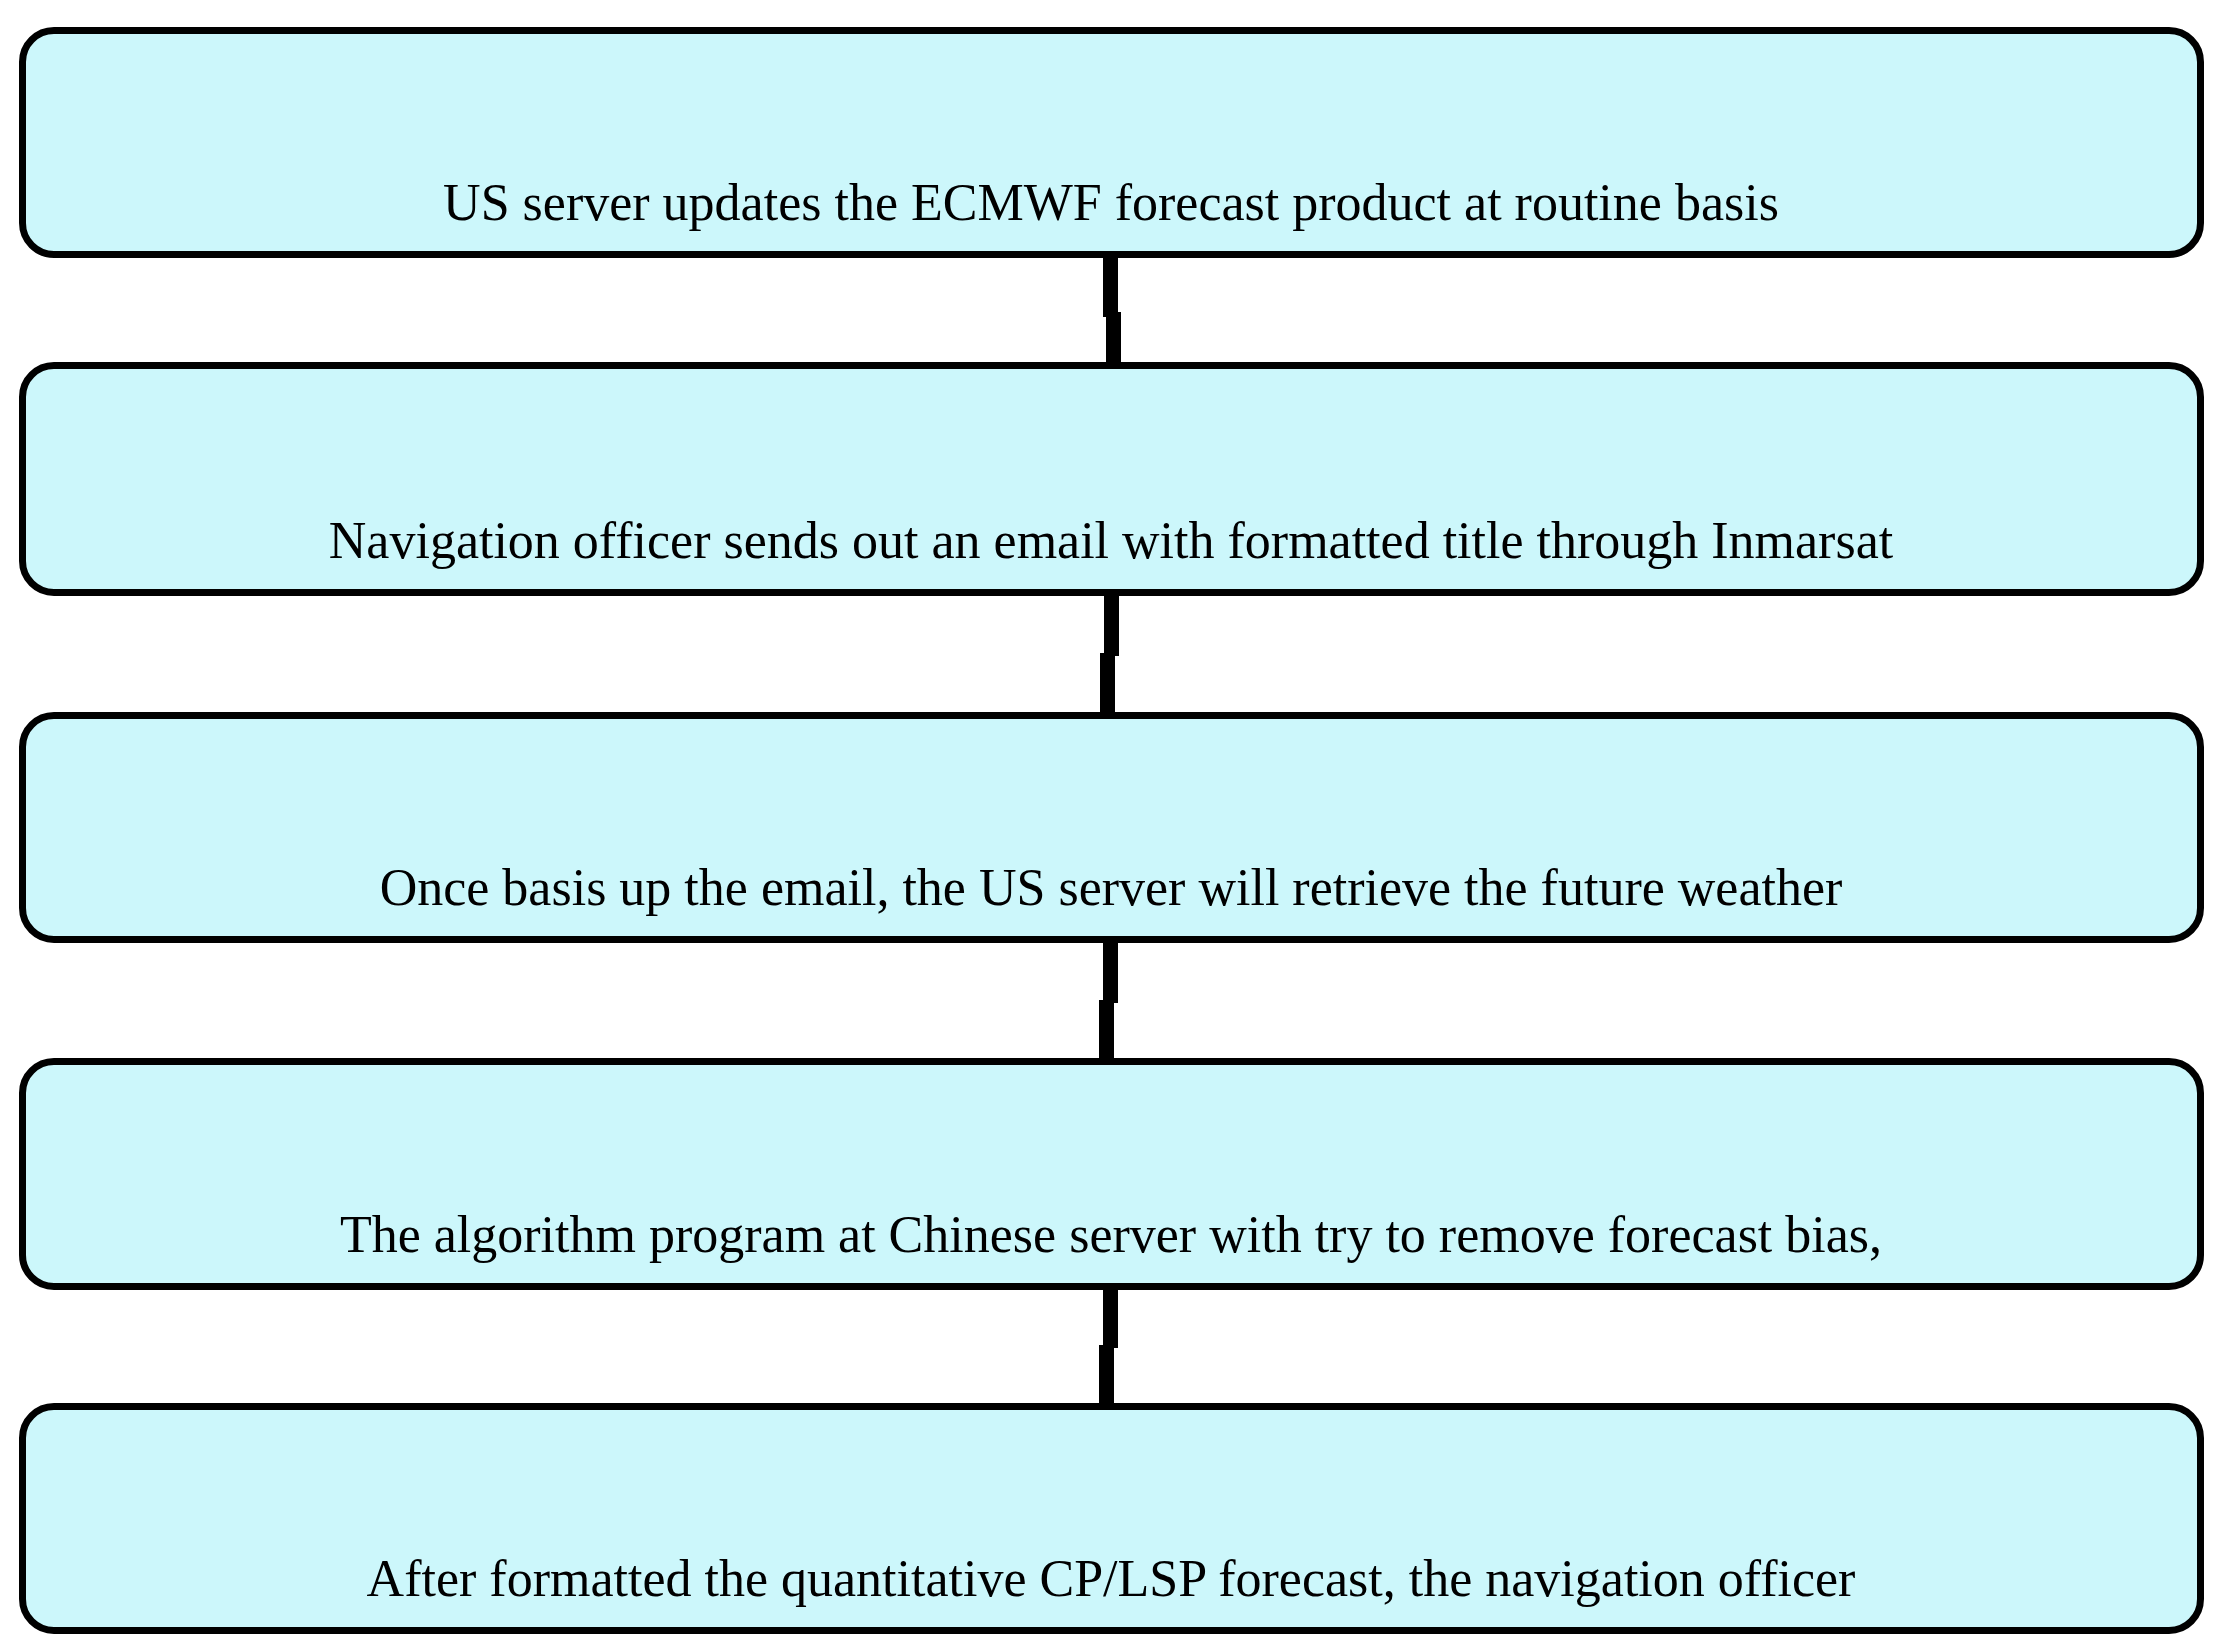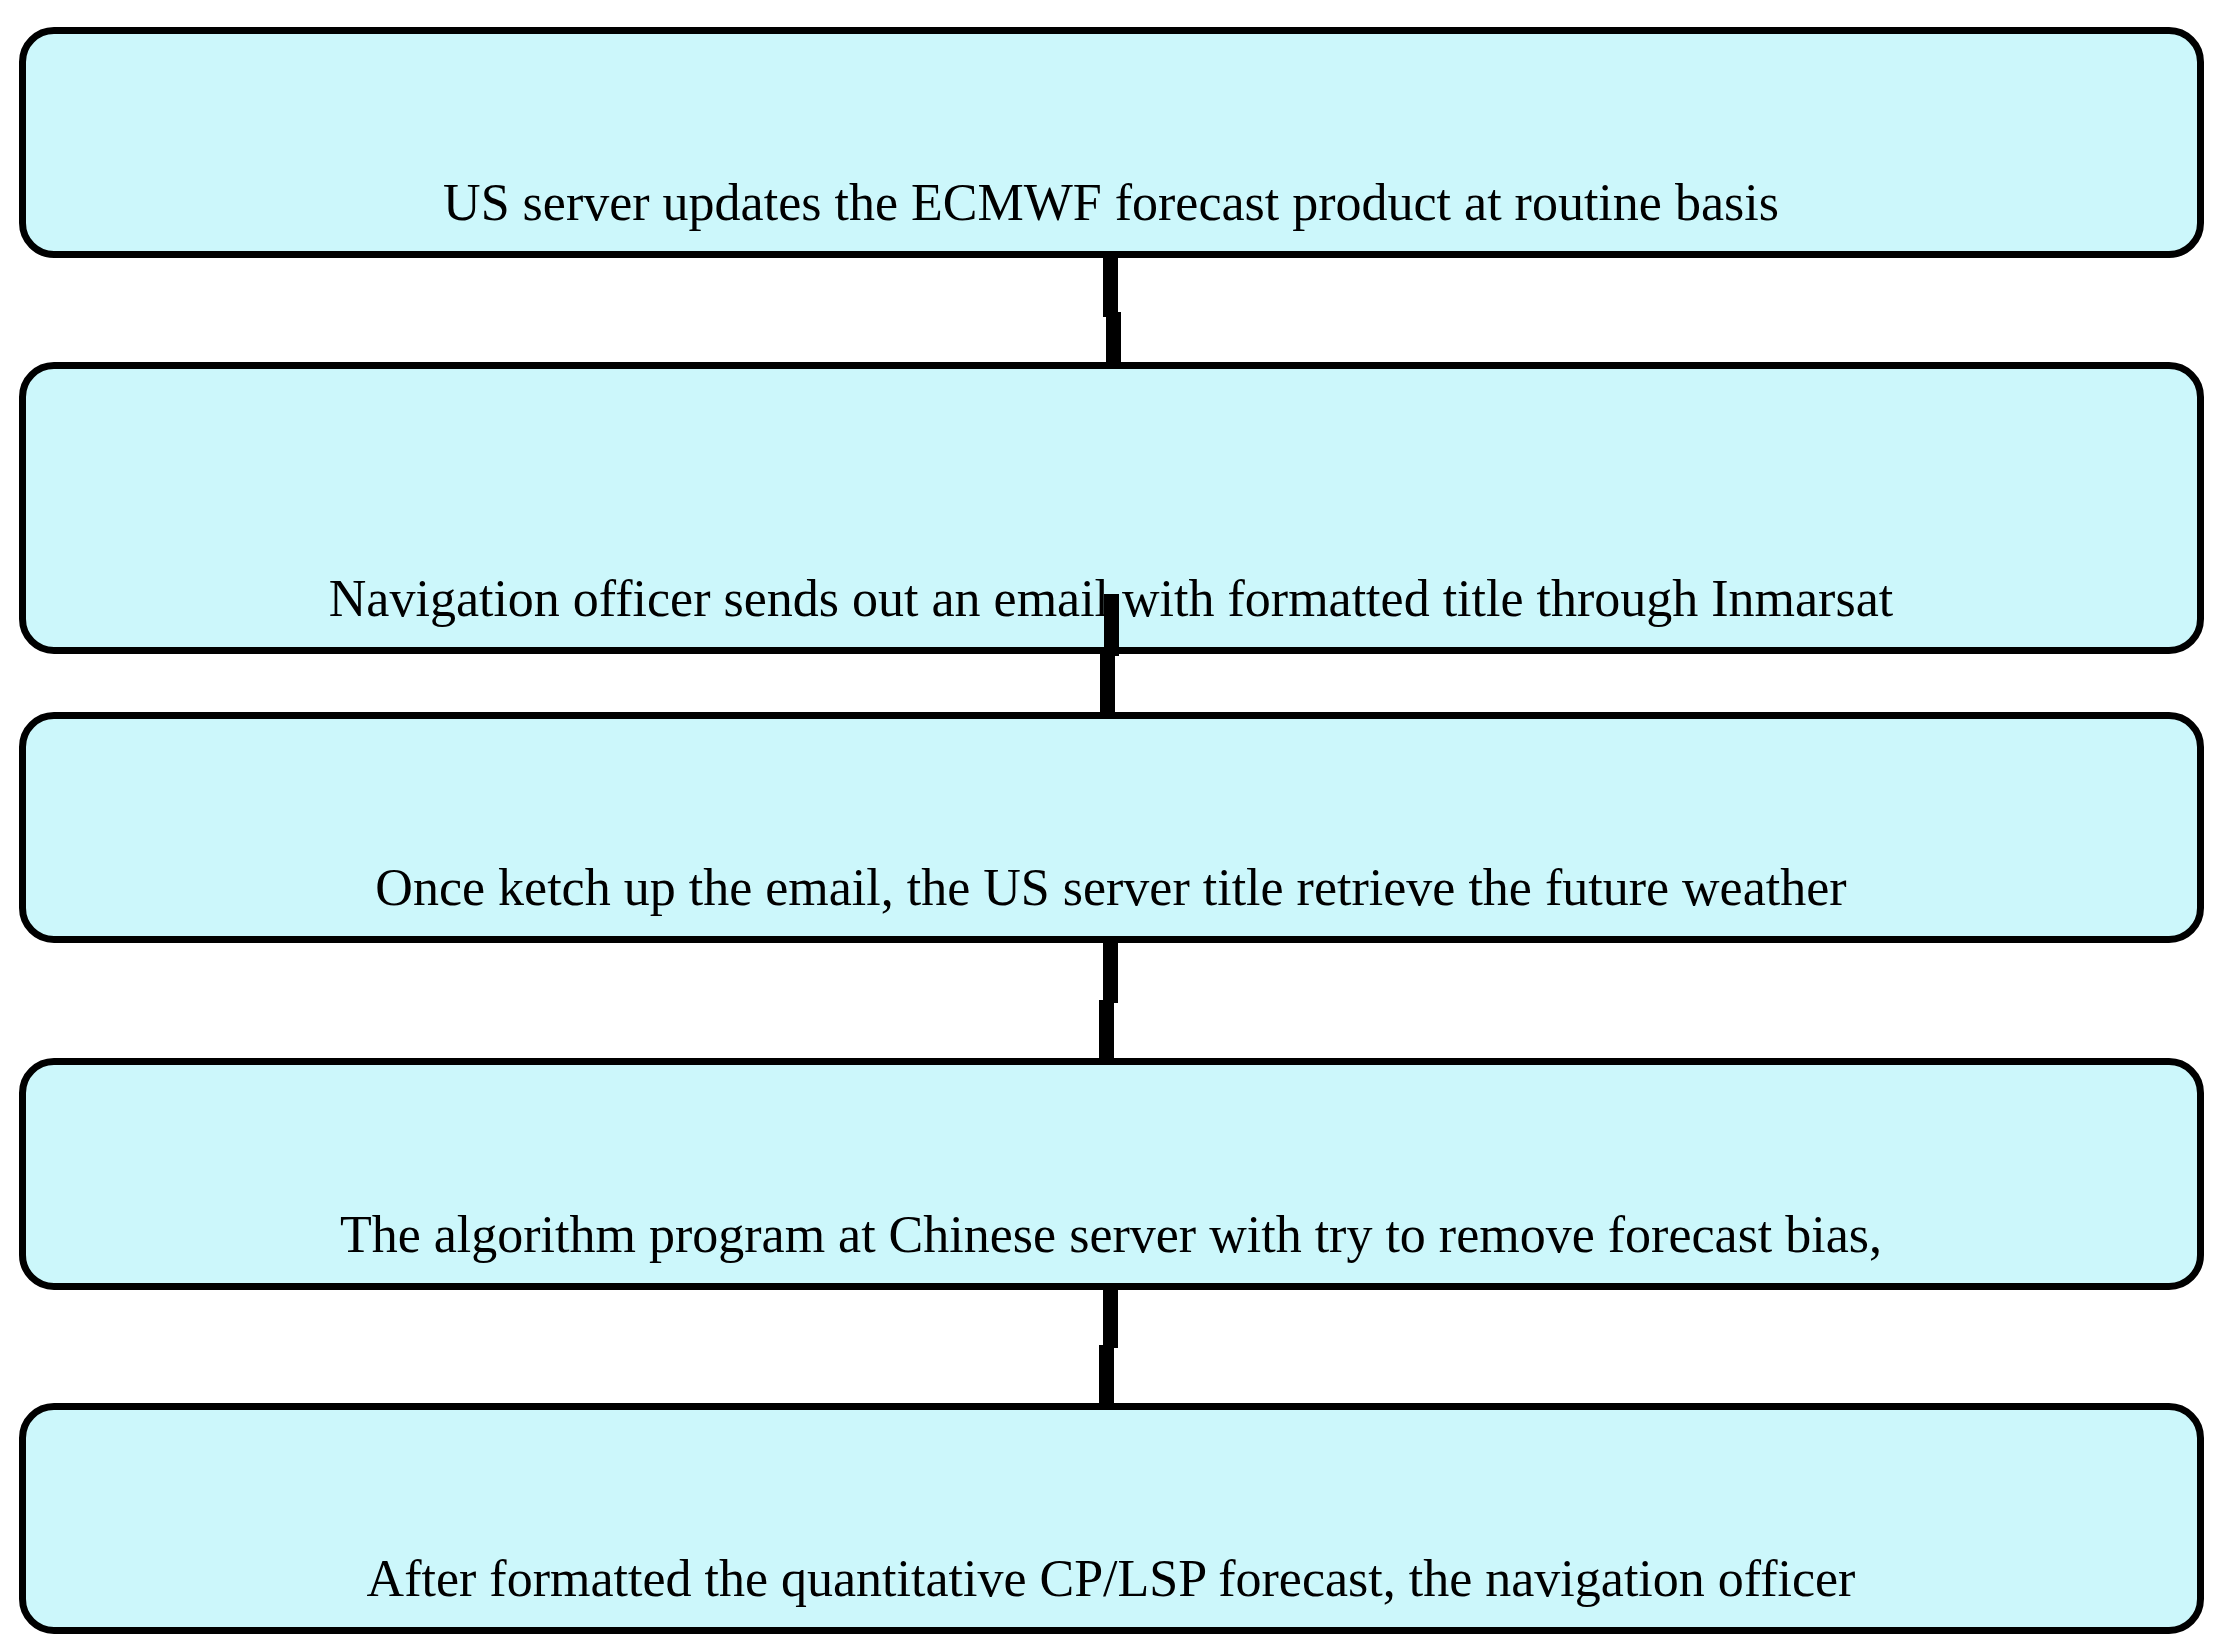--- a/index.html
+++ b/index.html
@@ -34,21 +34,21 @@
     padding-bottom: 18.5px;
   }
   .flow-box .label {
     font-size: 52px;
     line-height: 1.12;
     color: #000000;
     white-space: nowrap;
     text-align: center;
   }
   .box-1 { top: 27px;   height: 231px; }
-  .box-2 { top: 362px;  height: 292px; }
+  .box-2 { top: 362px;  height: 234px; }
   .box-3 { top: 712px;  height: 231px; }
   .box-4 { top: 1058px; height: 232px; }
   .box-5 { top: 1403px; height: 231px; }
 
   .conn-seg {
     position: absolute;
     width: 15.4px;
     background: #000000;
   }
   
@@ -77,21 +77,21 @@
   <div class="conn-seg c1b"></div>
 
   <div class="flow-box box-2">
     <span class="label">Navigation officer sends out an email with formatted title through Inmarsat</span>
   </div>
 
   <div class="conn-seg c2a"></div>
   <div class="conn-seg c2b"></div>
 
   <div class="flow-box box-3">
-    <span class="label">Once ketch up the email, the US server title retrieve the future weather</span>
+    <span class="label">Once basis up the email, the US server will retrieve the future weather</span>
   </div>
 
   <div class="conn-seg c3a"></div>
   <div class="conn-seg c3b"></div>
 
   <div class="flow-box box-4">
     <span class="label">The algorithm program at Chinese server with try to remove forecast bias,</span>
   </div>
 
   <div class="conn-seg c4a"></div>

